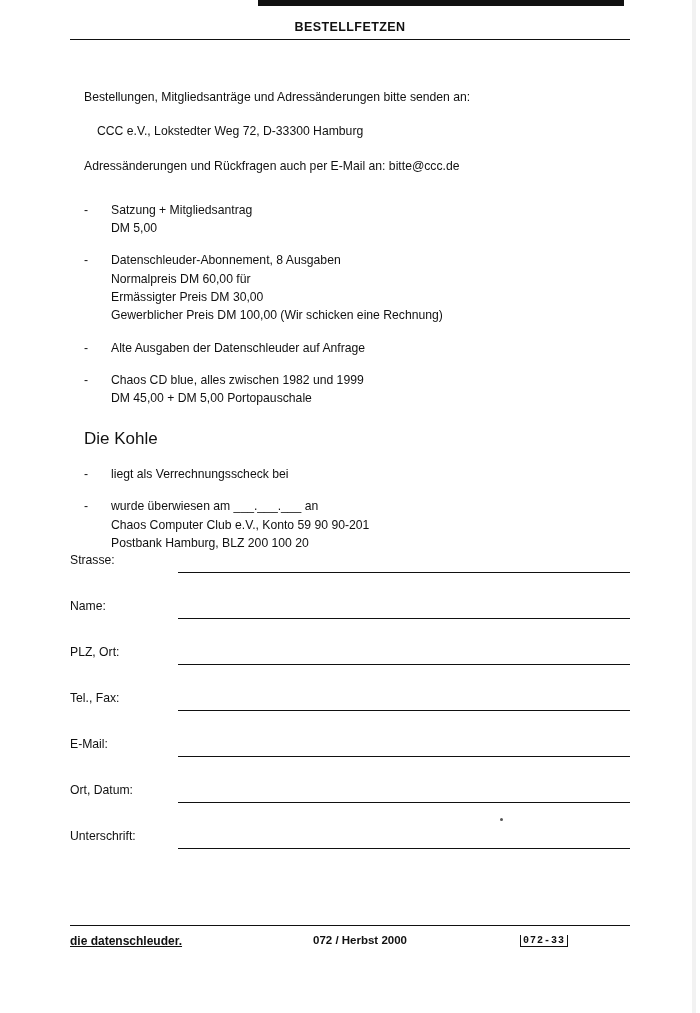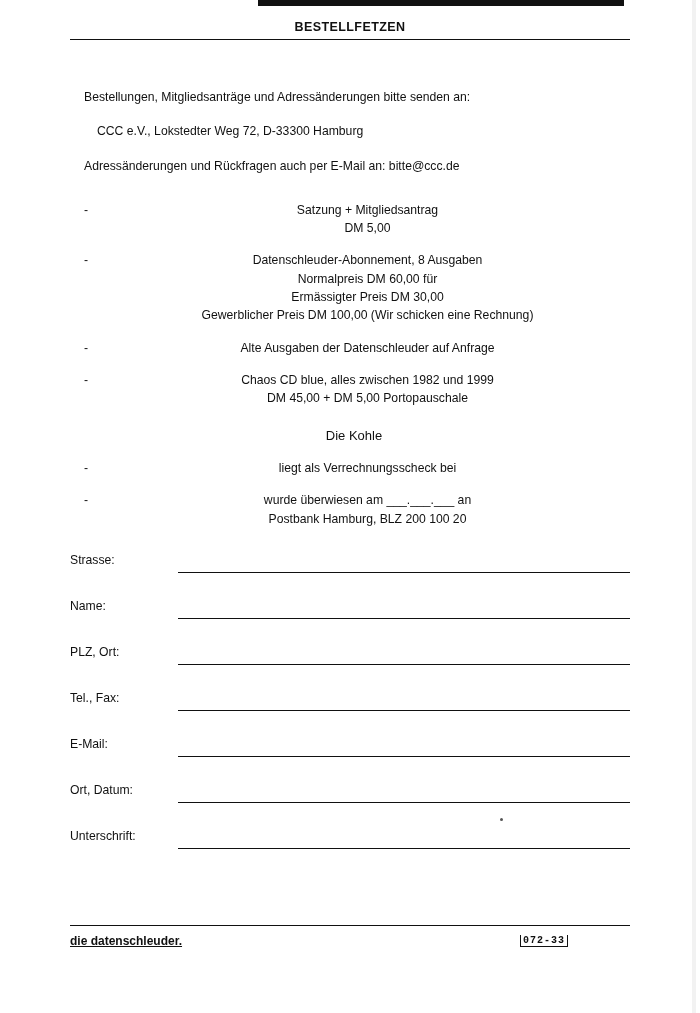--- a/index.html
+++ b/index.html
@@ -89,28 +89,26 @@
     padding-left: 27px;
     margin-bottom: 14px;
   }
   .dash-item .dash {
     position: absolute;
     left: 0;
     top: 0;
   }
   .dash-item .line {
     display: block;
-    text-align: center;
   }
 
   .section-heading {
     margin: 18px 0 14px 0;
     padding-left: 0px;
-    font-size: 13px;
-    text-align: center;
+    font-size: 17px;
   }
 
   
   .form {
     position: absolute;
     left: 70px;
     top: 550px;
     width: 560px;
   }
   .form-row {
@@ -257,20 +255,21 @@
     <ul class="dash-list">
 
       <li class="dash-item">
         <span class="dash">-</span>
         <span class="line">liegt als Verrechnungsscheck bei</span>
       </li>
 
       <li class="dash-item">
         <span class="dash">-</span>
         <span class="line">wurde überwiesen am ___.___.___ an</span>
+        <span class="line">Chaos Computer Club e.V., Konto 59 90 90-201</span>
         <span class="line">Postbank Hamburg, BLZ 200 100 20</span>
       </li>
 
     </ul>
 
   </div>
 
   <div class="form">
 
     <div class="form-row">
@@ -309,20 +308,21 @@
     </div>
 
     <div class="stray-dot"></div>
 
   </div>
 
   <div class="footer">
     <div class="footer-rule"></div>
     <div class="footer-inner">
       <span class="footer-left">die datenschleuder.</span>
+      <span class="footer-center">072 / Herbst 2000</span>
       <span class="barcode">
         <span class="barcode-bars"></span>
         <span class="barcode-label">072-33</span>
       </span>
     </div>
   </div>
 
 </div>
 
 </body></html>

